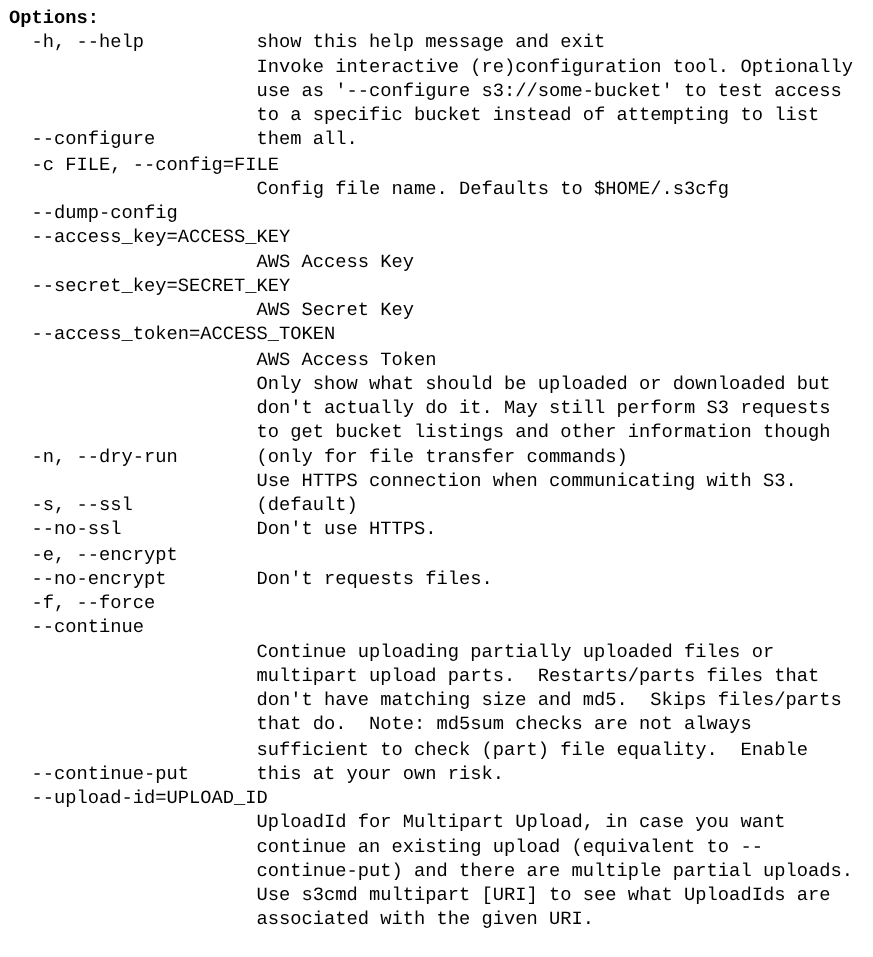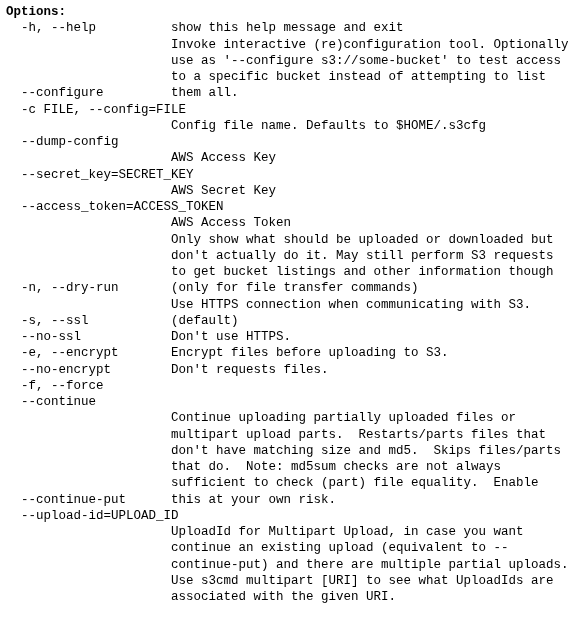--- a/index.html
+++ b/index.html
@@ -55,20 +55,23 @@
         <span class="flags">  -c FILE, --config=FILE</span>
       </div>
       <div class="opt">
         <span class="flags">                      </span>
         <span class="desc">Config file name. Defaults to $HOME/.s3cfg</span>
       </div>
       <div class="opt">
         <span class="flags">  --dump-config       </span>
       </div>
       <div class="opt">
+        <span class="flags">  --access_key=ACCESS_KEY</span>
+      </div>
+      <div class="opt">
         <span class="flags">                      </span>
         <span class="desc">AWS Access Key</span>
       </div>
       <div class="opt">
         <span class="flags">  --secret_key=SECRET_KEY</span>
       </div>
       <div class="opt">
         <span class="flags">                      </span>
         <span class="desc">AWS Secret Key</span>
       </div>
@@ -86,21 +89,20 @@
       <div class="opt">
         <span class="flags">  -s, --ssl           </span>
         <span class="desc">Use HTTPS connection when communicating with S3. (default)</span>
       </div>
       <div class="opt">
         <span class="flags">  --no-ssl            </span>
         <span class="desc">Don't use HTTPS.</span>
       </div>
       <div class="opt">
         <span class="flags">  -e, --encrypt       </span>
-        <span class="desc">Encrypt files before uploading to S3.</span>
       </div>
       <div class="opt">
         <span class="flags">  --no-encrypt        </span>
         <span class="desc">Don't requests files.</span>
       </div>
       <div class="opt">
         <span class="flags">  -f, --force         </span>
       </div>
       <div class="opt">
         <span class="flags">  --continue          </span>

